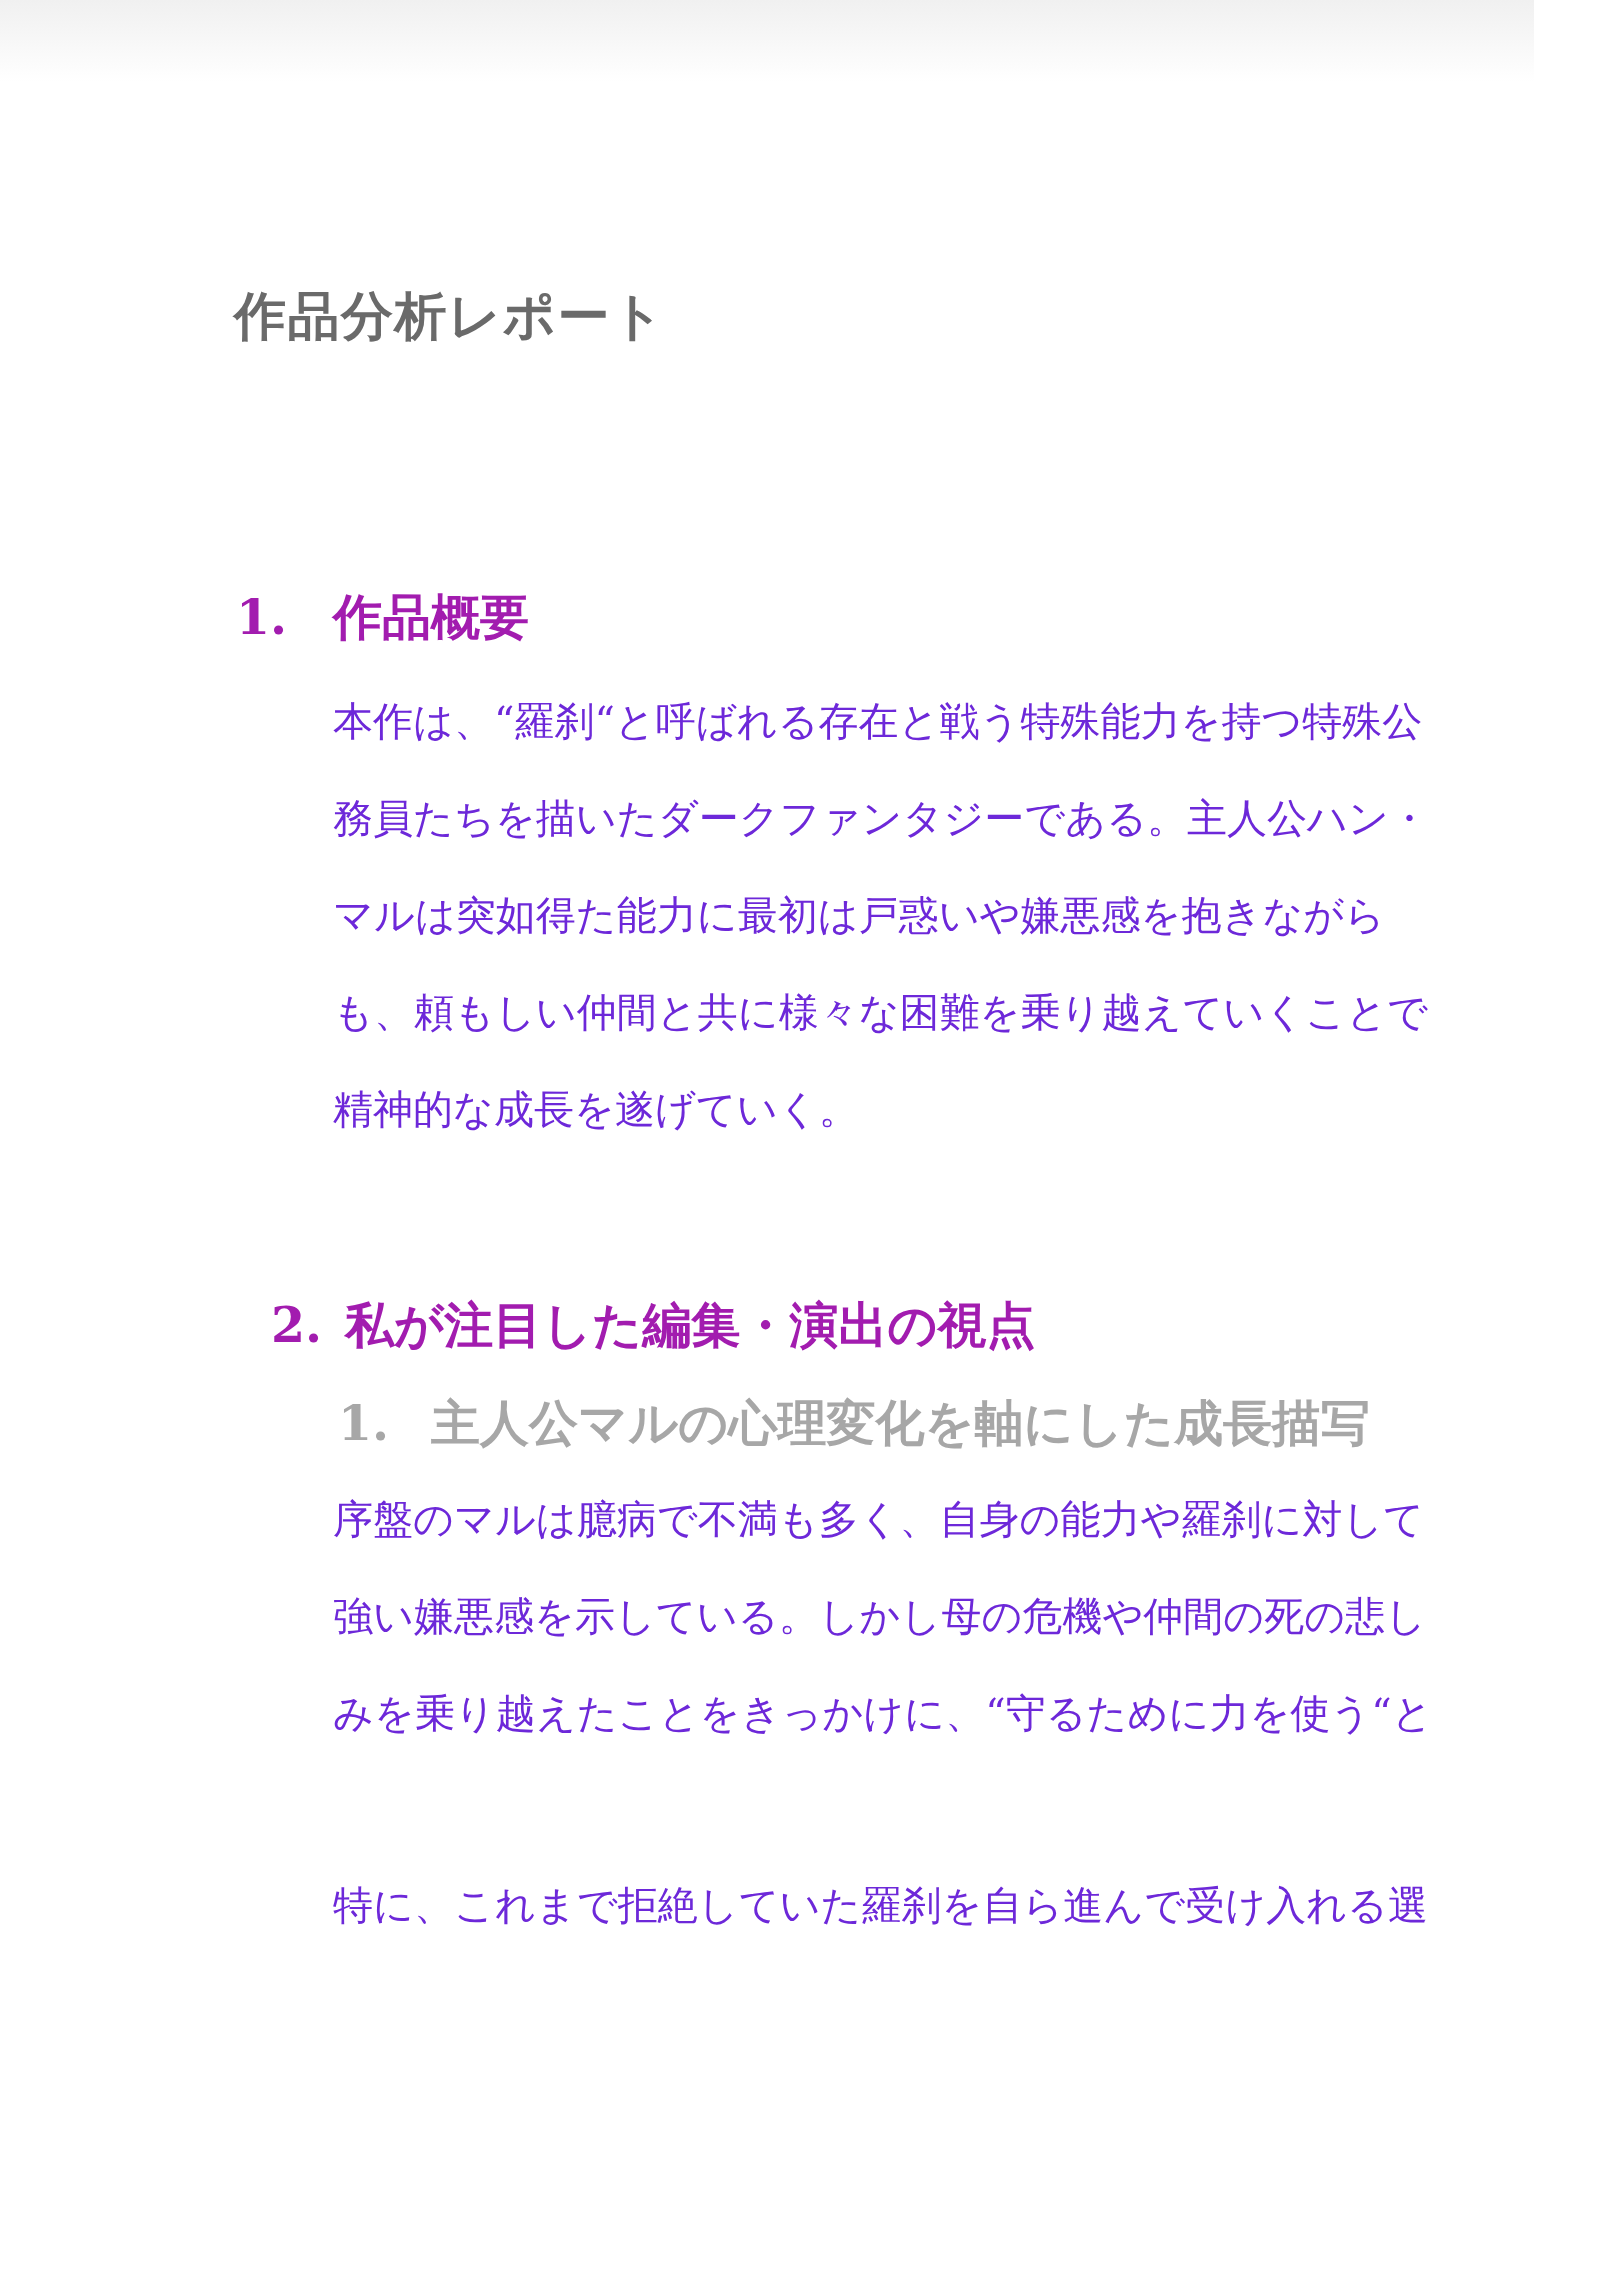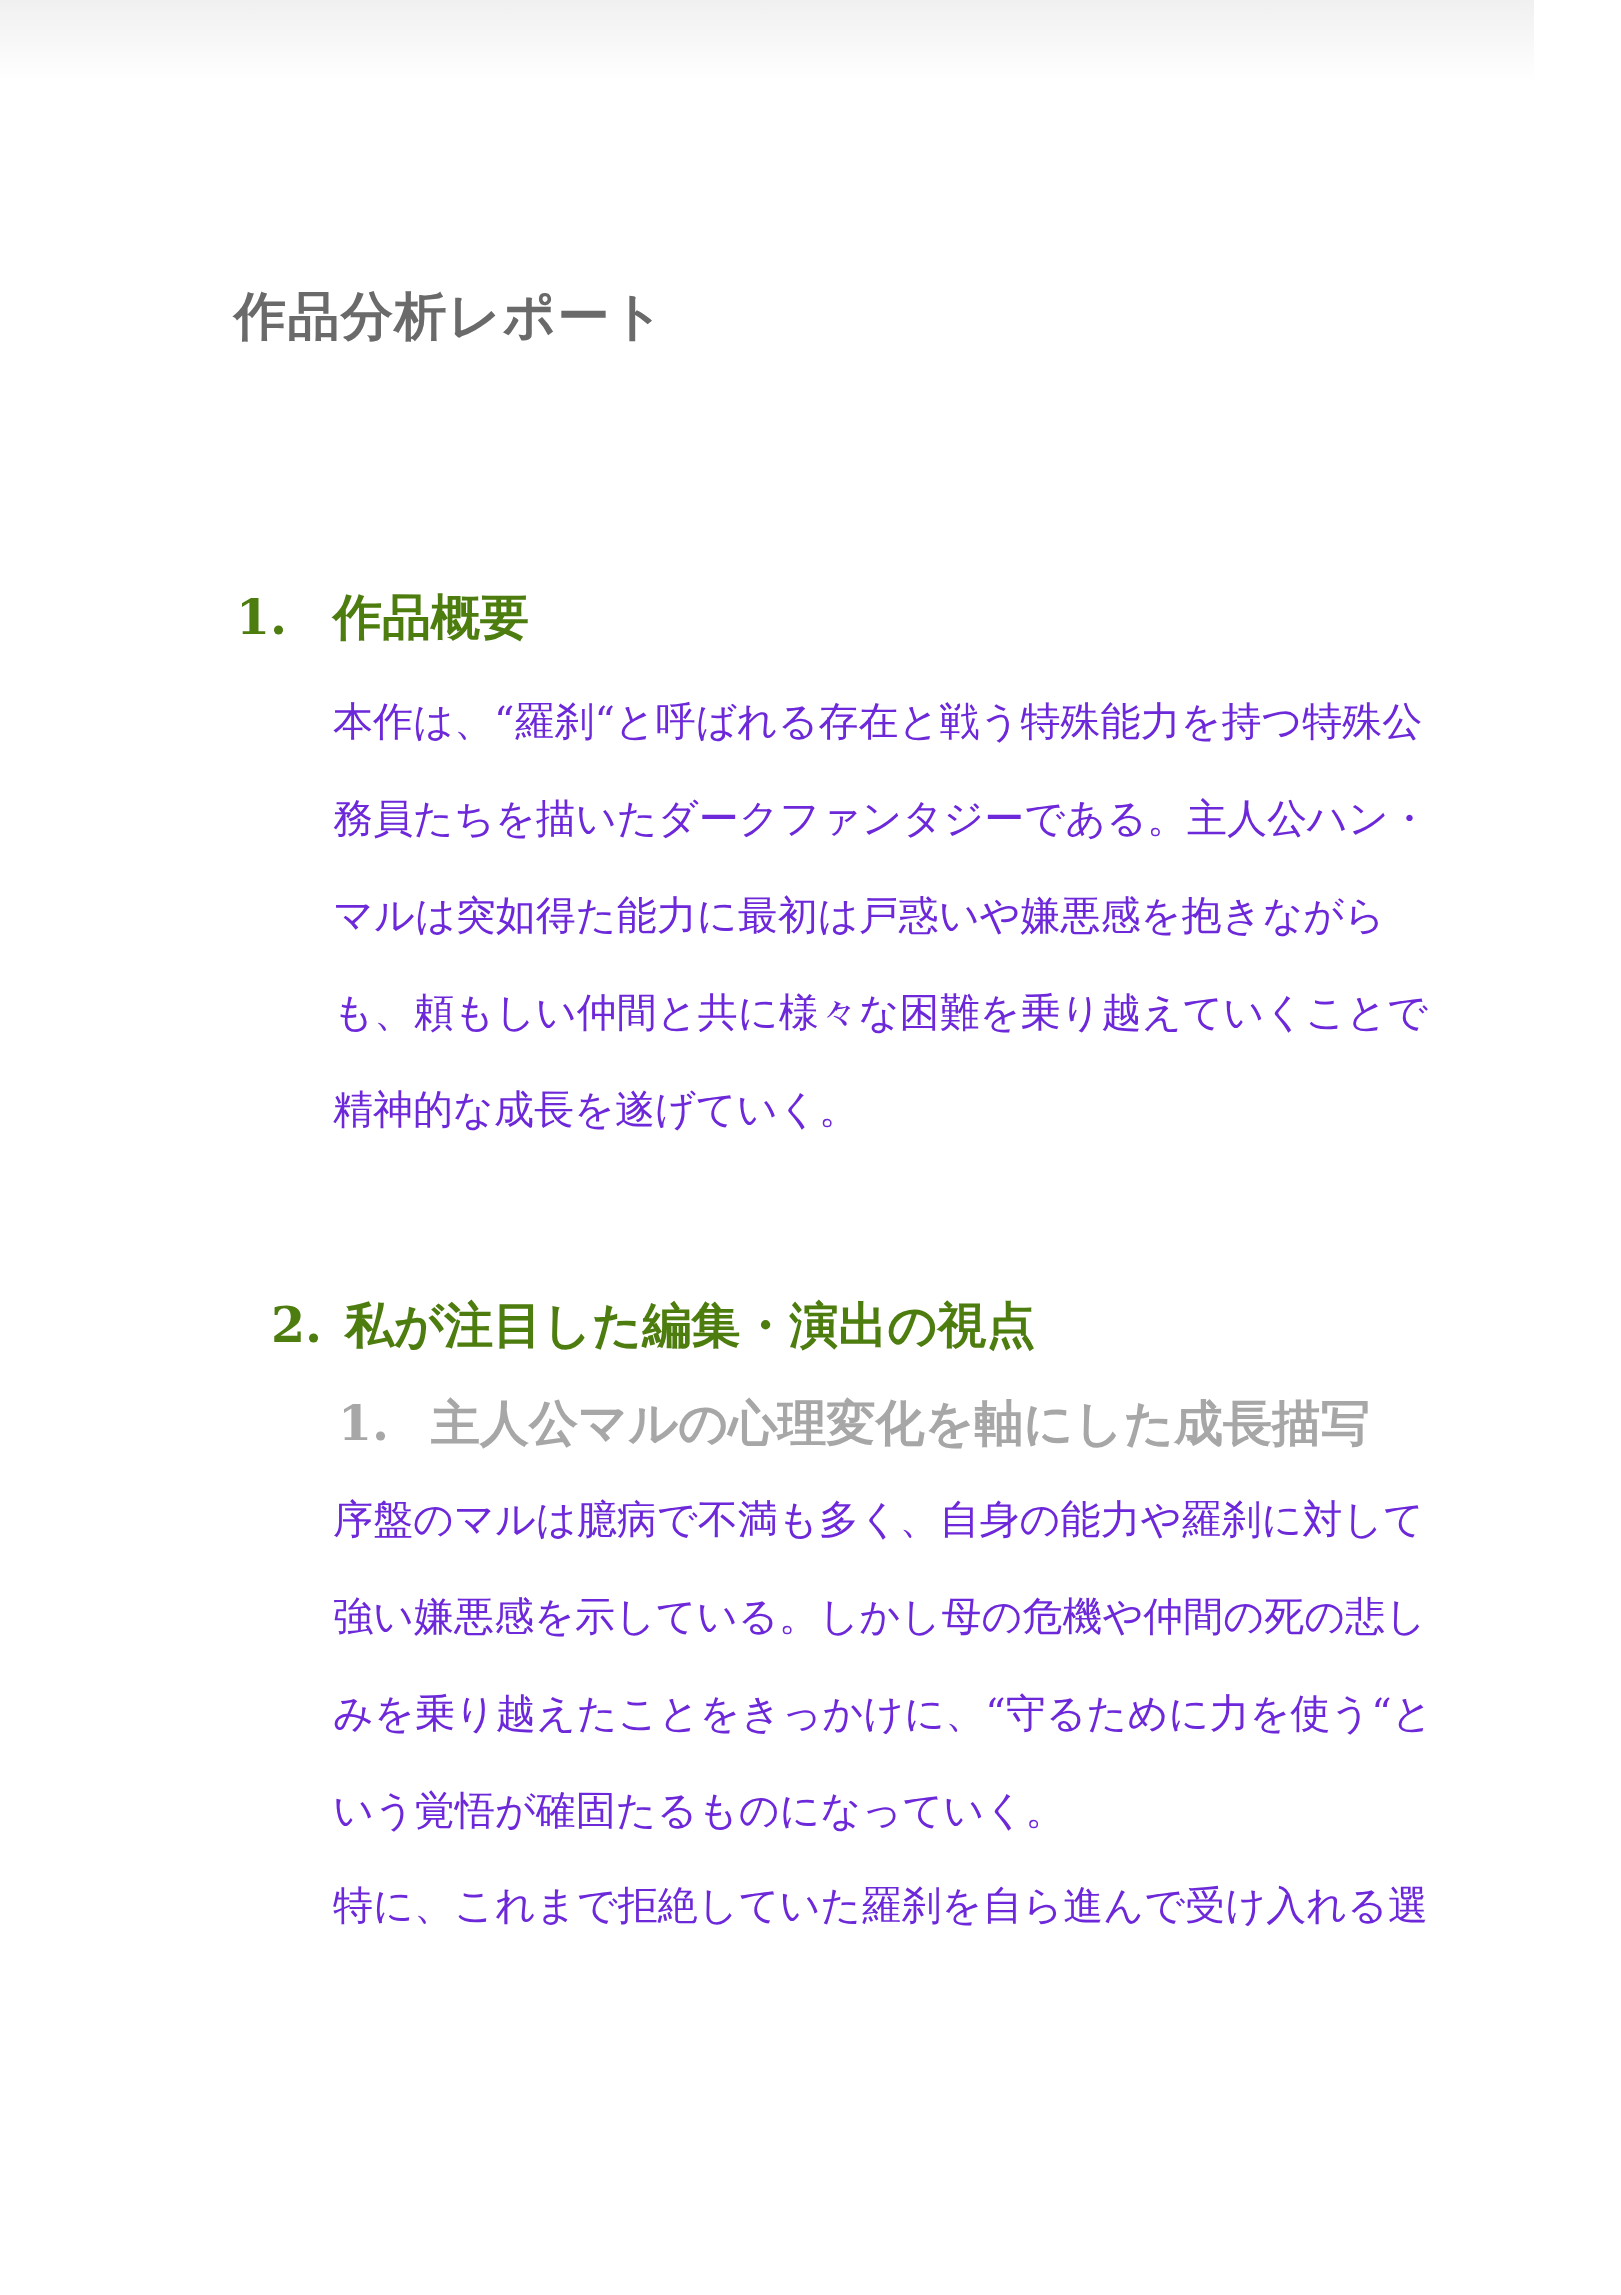--- a/index.html
+++ b/index.html
@@ -35,21 +35,21 @@
     color: #6a6a6a;
     letter-spacing: 1.5px;
     white-space: nowrap;
   }
 
   .h-row {
     position: absolute;
     font-size: 49px;
     line-height: 55px;
     font-weight: bold;
-    color: #4d7c0f;
+    color: #a21caf;
     white-space: nowrap;
   }
   .h-num {
     display: inline-block;
   }
   .s1 { left: 236px; top: 590px; }
   .s2 { left: 248px; top: 1298px; text-align: center; }
   .s1 .h-num, .s2 .h-num { width: 97px; }
   .sub {
     left: 338px;
@@ -98,21 +98,20 @@
   </div>
 
   <div class="h-row sub">
     <span class="h-num">1.</span><span class="h-text">主人公マルの心理変化を軸にした成長描写</span>
   </div>
 
   <div class="para p2a">
     <div class="line">序盤のマルは臆病で不満も多く、自身の能力や羅刹に対して</div>
     <div class="line">強い嫌悪感を示している。しかし母の危機や仲間の死の悲し</div>
     <div class="line">みを乗り越えたことをきっかけに、“守るために力を使う“と</div>
-    <div class="line">いう覚悟が確固たるものになっていく。</div>
   </div>
 
   <div class="para p2b">
     <div class="line">特に、これまで拒絶していた羅刹を自ら進んで受け入れる選</div>
   </div>
 
 </div>
 
 
 </body></html>

